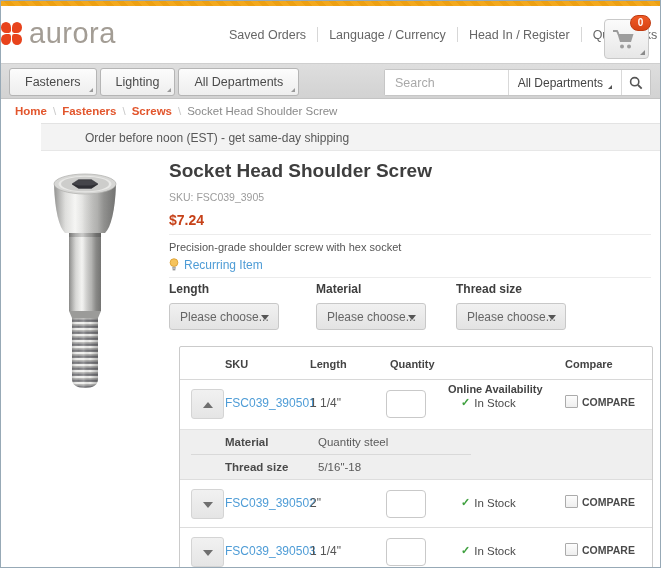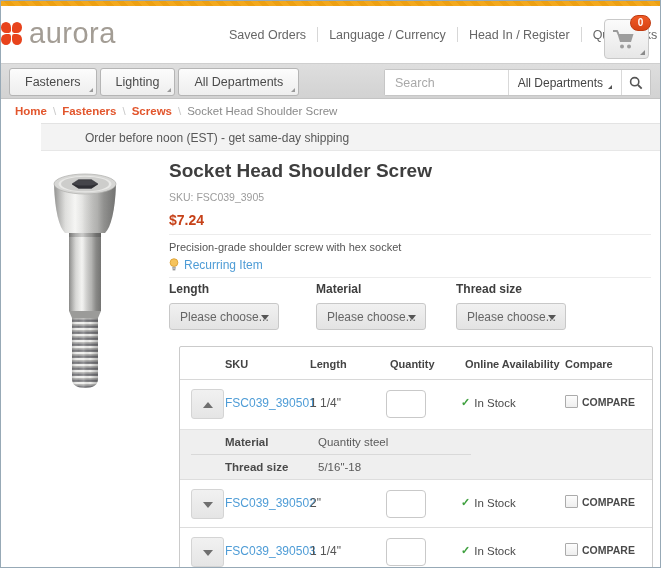--- a/index.html
+++ b/index.html
@@ -65,21 +65,21 @@
   .opt-group { position:absolute; top:131px; }
   .opt-1 { left:168px; } .opt-2 { left:315px; } .opt-3 { left:455px; }
   .opt-label { font-size:12px; font-weight:bold; color:#3e3e3e; margin-bottom:7px; }
   .opt-select { position:relative; width:110px; height:27px; background:linear-gradient(#f1f1f1,#e3e3e3); border:1px solid #c8c8c8; border-radius:3px; font-size:12px; color:#666; display:flex; align-items:center; padding-left:10px; cursor:pointer; }
   .caret-dn { position:absolute; right:9px; top:11px; width:0; height:0; border-left:4px solid transparent; border-right:4px solid transparent; border-top:5px solid #555; }
 
   
   .vtable { position:absolute; left:178px; top:195px; width:474px; height:225px; border:1px solid #cbcbcb; border-radius:2px; background:#fff; overflow:hidden; }
   .thead { position:relative; height:33px; border-bottom:1px solid #d8d8d8; }
   .th { position:absolute; top:11px; font-size:11px; font-weight:bold; color:#444; }
-  .th-sku { left:45px; } .th-len { left:130px; } .th-qty { left:210px; } .th-avail { left:285px; } .th-cmp { left:385px; }
+  .th-sku { left:45px; } .th-len { left:130px; } .th-qty { left:210px; } .th-avail { left:268px;margin-top:25px; } .th-cmp { left:385px; }
   .trow { position:relative; }
   .r1 { height:49px; } .r2 { height:48px; border-top:1px solid #dddddd; } .r3 { height:47px; border-top:1px solid #dddddd; }
   .expander { position:absolute; left:11px; top:9px; width:33px; height:30px; background:linear-gradient(#f1f1f1,#e5e5e5); border:1px solid #d4d4d4; border-radius:3px; cursor:pointer; }
   .expander .caret-u { position:absolute; left:11px; top:12px; width:0; height:0; border-left:5px solid transparent; border-right:5px solid transparent; border-bottom:6px solid #6f6f6f; }
   .expander .caret-d { position:absolute; left:11px; top:12px; width:0; height:0; border-left:5px solid transparent; border-right:5px solid transparent; border-top:6px solid #6f6f6f; }
   .cell-sku { position:absolute; left:45px; top:16px; font-size:12px; color:#4e9cd6; cursor:pointer; }
   .cell-len { position:absolute; left:130px; top:16px; font-size:12px; color:#555; }
   .qty-input { position:absolute; left:206px; top:10px; width:40px; height:28px; border:1px solid #c9c9c9; border-radius:4px; font-size:12px; padding:0 4px; outline:none; font-family:"Liberation Sans",sans-serif; }
   .cell-stock { position:absolute; left:281px; top:16px; font-size:11.5px; color:#4a4a4a; display:flex; gap:4px; align-items:center; }
   .chk-mark { color:#3fa03f; font-weight:bold; font-size:11px; }

